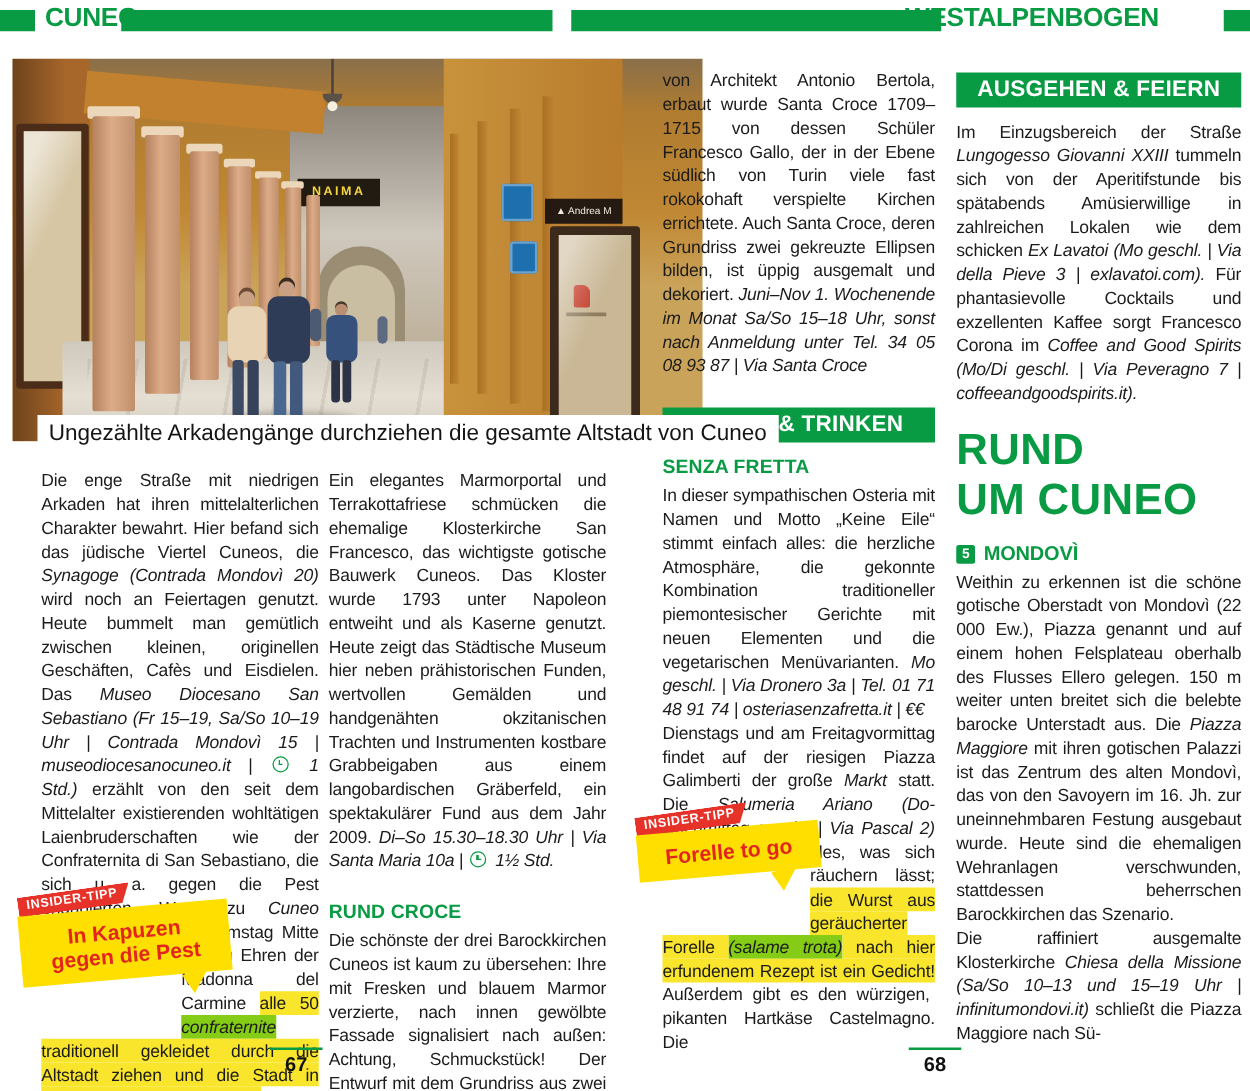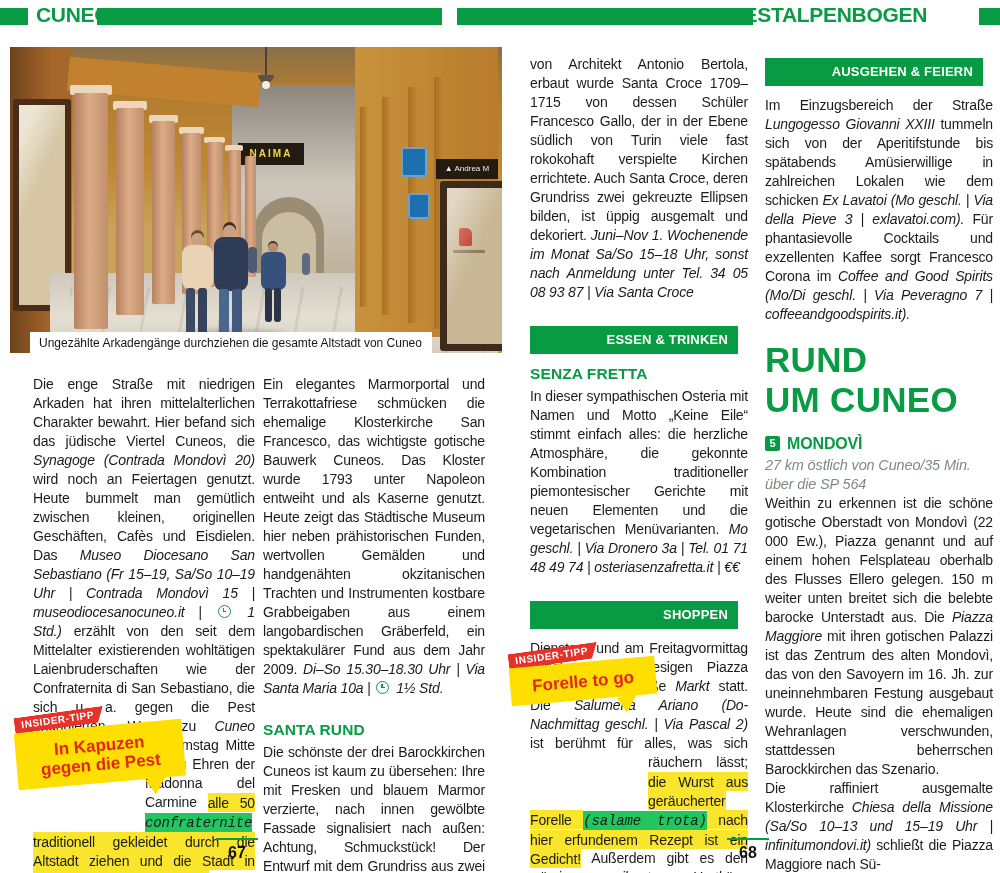--- a/index.html
+++ b/index.html
@@ -3,48 +3,48 @@
 <meta charset="utf-8">
 <style>
   html,body{margin:0;padding:0;background:#ffffff;}
   #spread{position:relative;width:1000px;height:873px;background:#fff;overflow:hidden;
           font-family:"Liberation Sans","DejaVu Sans",sans-serif;color:#1b1b1b;}
   
   .hbar{position:absolute;top:8px;height:17px;background:var(--green);}
   .hdr-title{position:absolute;top:3px;font-size:21px;font-weight:bold;color:var(--green);
              letter-spacing:-0.3px;white-space:nowrap;}
   
-  #photo{position:absolute;left:10px;top:47px;width:492px;height:306px;overflow:hidden;
+  #photo{position:absolute;left:10px;top:47px;width:552px;height:306px;overflow:hidden;
          background:linear-gradient(180deg,#8a6f4a 0%,#b07c30 14%,#c08834 40%,#caa35a 60%);}
   .ph{position:absolute;}
   #caption{position:absolute;left:30px;top:332px;background:#fff;padding:4px 10px 5px 9px;
-           font-size:12px;color:#151515;white-space:nowrap;z-index:6;}
+           font-size:18px;color:#151515;white-space:nowrap;z-index:6;}
   
   .col{position:absolute;font-size:14px;line-height:19px;text-align:justify;
        letter-spacing:-0.15px;hyphens:auto;}
   .col p{margin:0;}
   .shead{color:var(--green);font-weight:bold;font-size:15.5px;letter-spacing:0.1px;
          margin:0 0 4px 0;text-align:left;}
-  .gbox{background:var(--green);color:#fff;font-weight:bold;font-size:13px;
-        letter-spacing:0.2px;padding:4px 10px 5px;margin:0 10px 10px 0;text-align:right;}
+  .gbox{background:var(--green);color:#fff;font-weight:bold;font-size:18px;
+        letter-spacing:0.2px;padding:4px 10px 5px;margin:0 0 10px 0;text-align:center;}
   .mt{margin-top:24px !important;}
   .bighead{color:var(--green);font-weight:bold;font-size:35px;line-height:40px;
            letter-spacing:0.3px;margin:16px 0 14px 0;text-align:left;}
   .poihead{display:flex;align-items:center;gap:7px;margin:4px 0 3px 0;}
   .poinum{display:inline-block;background:var(--green);color:#fff;font-weight:bold;
           font-size:11px;width:15px;height:15px;line-height:15px;text-align:center;
           border-radius:2px;flex:0 0 auto;}
   .poiname{color:var(--green);font-weight:bold;font-size:16px;}
   .subital{font-style:italic;color:#808a82;font-size:14.5px;line-height:19px;
            text-align:left;margin:0 0 2px 0;}
   
   .seg-p{}
   .seg-i{font-style:italic;}
   .seg-hl{background:#f9e52c;padding:1.5px 0;box-decoration-break:clone;-webkit-box-decoration-break:clone;}
-  .seg-hli{background:#22c55e;font-style:italic;padding:1.5px 0;box-decoration-break:clone;font-family:Liberation Mono, monospace;-webkit-box-decoration-break:clone;}
+  .seg-hli{background:#84cc16;font-style:italic;padding:1.5px 0;box-decoration-break:clone;-webkit-box-decoration-break:clone;}
   .seg-clock{display:inline-block;width:11px;height:11px;border:1.6px solid var(--green);
              border-radius:50%;position:relative;margin:0 3px -1px 2px;}
   .seg-clock::before{content:"";position:absolute;left:4px;top:1.5px;width:1.5px;height:4px;background:var(--green);}
   .seg-clock::after{content:"";position:absolute;left:4px;top:4.5px;width:3.5px;height:1.5px;background:var(--green);}
   .seg-spacer1{float:left;width:112px;height:76px;}
   .seg-spacer2{float:left;width:118px;height:57px;}
   
   .tip{position:absolute;z-index:7;}
   .tip-ribbon{position:absolute;top:-14px;left:-2px;background:#e63228;color:#fff;
               font-weight:bold;font-size:10px;letter-spacing:0.6px;padding:2px 10px 3px 7px;
@@ -152,57 +152,55 @@
     <div class="ph" style="left:292px;top:206px;width:8px;height:22px;background:#5d6a80;border-radius:4px;"></div>
   </div>
   <div id="caption">Ungezählte Arkadengänge durchziehen die gesamte Altstadt von Cuneo</div>
 
   <div class="col" style="left:33px;top:375px;width:222px;">
     <p><span class="seg-p">Die enge Straße mit niedrigen Arkaden hat ihren mittelalterlichen Charakter bewahrt. Hier befand sich das jüdische Viertel Cuneos, die </span><span class="seg-i">Synagoge (Contrada Mondovì 20)</span><span class="seg-p"> wird noch an Feiertagen genutzt. Heute bummelt man gemütlich zwischen kleinen, originellen Geschäften, Cafès und Eisdielen. Das </span><span class="seg-i">Museo Diocesano San Sebastiano (Fr 15–19, Sa/So 10–19 Uhr | Contrada Mondovì 15 | museodiocesanocuneo.it | </span><span class="seg-clock"></span><span class="seg-i"> 1 Std.)</span><span class="seg-p"> erzählt von den seit dem Mittelalter existierenden wohltätigen Laienbruderschaften wie der Confraternita di San Sebastiano, die sich u. a. gegen die Pest engagierten. Wenn zu </span><span class="seg-i">Cuneo Illuminata</span><span class="seg-p"> an einem Samstag </span><span class="seg-spacer1"></span><span class="seg-p">Mitte Juli zu Ehren der Madonna del Carmine </span><span class="seg-hl">alle 50 </span><span class="seg-hli">confraternite</span><span class="seg-hl"> traditionell gekleidet durch die Altstadt ziehen und die Stadt in Tausenden Lichtern erstrahlt,</span></p>
   </div>
 
   <div class="col" style="left:263px;top:375px;width:222px;">
     <p><span class="seg-p">Ein elegantes Marmorportal und Terrakottafriese schmücken die ehemalige Klosterkirche San Francesco, das wichtigste gotische Bauwerk Cuneos. Das Kloster wurde 1793 unter Napoleon entweiht und als Kaserne genutzt. Heute zeigt das Städtische Museum hier neben prähistorischen Funden, wertvollen Gemälden und handgenähten okzitanischen Trachten und Instrumenten kostbare Grabbeigaben aus einem langobardischen Gräberfeld, ein spektakulärer Fund aus dem Jahr 2009. </span><span class="seg-i">Di–So 15.30–18.30 Uhr | Via Santa Maria 10a</span><span class="seg-p"> | </span><span class="seg-clock"></span><span class="seg-i"> 1½ Std.</span></p>
-    <h3 class="shead" style="margin-top:22px;">SANTA RUND</h3>
+    <h3 class="shead" style="margin-top:22px;">RUND CROCE</h3>
     <p><span class="seg-p">Die schönste der drei Barockkirchen Cuneos ist kaum zu übersehen: Ihre mit Fresken und blauem Marmor verzierte, nach innen gewölbte Fassade signalisiert nach außen: Achtung, Schmuckstück! Der Entwurf mit dem Grundriss aus zwei Ellipsen stammt</span></p>
   </div>
 
   <div class="tip" style="left:16px;top:726px;">
     <div class="tip-ribbon">INSIDER-TIPP</div>
     <div class="tip-bubble" style="width:148px;">
       <span>In Kapuzen</span><br>
       <span>gegen die Pest</span>
     </div>
   </div>
 
   <div class="col" style="left:530px;top:55px;width:218px;">
     <p><span class="seg-p">von Architekt Antonio Bertola, erbaut wurde Santa Croce 1709–1715 von dessen Schüler Francesco Gallo, der in der Ebene südlich von Turin viele fast rokokohaft verspielte Kirchen errichtete. Auch Santa Croce, deren Grundriss zwei gekreuzte Ellipsen bilden, ist üppig ausgemalt und dekoriert. </span><span class="seg-i">Juni–Nov 1. Wochenende im Monat Sa/So 15–18 Uhr, sonst nach Anmeldung unter Tel. 34 05 08 93 87 | Via Santa Croce</span></p>
     <div class="gbox mt">ESSEN &amp; TRINKEN</div>
     <h3 class="shead">SENZA FRETTA</h3>
-    <p><span class="seg-p">In dieser sympathischen Osteria mit Namen und Motto „Keine Eile“ stimmt einfach alles: die herzliche Atmosphäre, die gekonnte Kombination traditioneller piemontesischer Gerichte mit neuen Elementen und die vegetarischen Menüvarianten. </span><span class="seg-i">Mo geschl. | Via Dronero 3a | Tel. 01 71 48 49 74 | osteriasenzafretta.it | €€</span></p>
-    <div class="gbox mt">SHOPPEN</div>
+    <p><span class="seg-p">In dieser sympathischen Osteria mit Namen und Motto „Keine Eile“ stimmt einfach alles: die herzliche Atmosphäre, die gekonnte Kombination traditioneller piemontesischer Gerichte mit neuen Elementen und die vegetarischen Menüvarianten. </span><span class="seg-i">Mo geschl. | Via Dronero 3a | Tel. 01 71 48 91 74 | osteriasenzafretta.it | €€</span></p>
     <p><span class="seg-p">Dienstags und am Freitagvormittag findet auf der riesigen Piazza Galimberti der große </span><span class="seg-i">Markt</span><span class="seg-p"> statt. Die </span><span class="seg-i">Salumeria Ariano (Do-Nachmittag geschl. | Via Pascal 2)</span><span class="seg-p"> ist berühmt für alles, was </span><span class="seg-spacer2"></span><span class="seg-p">sich räuchern lässt; </span><span class="seg-hl">die Wurst aus geräucherter Forelle </span><span class="seg-hli">(salame trota)</span><span class="seg-hl"> nach hier erfundenem Rezept ist ein Gedicht!</span><span class="seg-p"> Außerdem gibt es den würzigen, pikanten Hartkäse Castelmagno. Die </span></p>
   </div>
 
   <div class="tip" style="left:510px;top:662px;">
     <div class="tip-ribbon">INSIDER-TIPP</div>
     <div class="tip-bubble" style="width:126px;">
       <span>Forelle to go</span>
     </div>
   </div>
 
   <div class="col" style="left:765px;top:58px;width:228px;">
     <div class="gbox">AUSGEHEN &amp; FEIERN</div>
     <p><span class="seg-p">Im Einzugsbereich der Straße </span><span class="seg-i">Lungogesso Giovanni XXIII</span><span class="seg-p"> tummeln sich von der Aperitifstunde bis spätabends Amüsierwillige in zahlreichen Lokalen wie dem schicken </span><span class="seg-i">Ex Lavatoi (Mo geschl. | Via della Pieve 3 | exlavatoi.com).</span><span class="seg-p"> Für phantasievolle Cocktails und exzellenten Kaffee sorgt Francesco Corona im </span><span class="seg-i">Coffee and Good Spirits (Mo/Di geschl. | Via Peveragno 7 | coffeeandgoodspirits.it).</span></p>
     <h2 class="bighead">RUND UM&nbsp;CUNEO</h2>
     <div class="poihead">
       <span class="poinum">5</span>
       <span class="poiname">MONDOVÌ</span>
     </div>
-    <p class="subital"><span>27 km östlich von Cuneo/35 Min.</span><br><span>über die SP 564</span></p>
     <p><span class="seg-p">Weithin zu erkennen ist die schöne gotische Oberstadt von Mondovì (22 000 Ew.), Piazza genannt und auf einem hohen Felsplateau oberhalb des Flusses Ellero gelegen. 150 m weiter unten breitet sich die belebte barocke Unterstadt aus. Die </span><span class="seg-i">Piazza Maggiore</span><span class="seg-p"> mit ihren gotischen Palazzi ist das Zentrum des alten Mondovì, das von den Savoyern im 16. Jh. zur uneinnehmbaren Festung ausgebaut wurde. Heute sind die ehemaligen Wehranlagen verschwunden, stattdessen beherrschen Barockkirchen das Szenario.</span></p>
     <p><span class="seg-p">Die raffiniert ausgemalte Klosterkirche </span><span class="seg-i">Chiesa della Missione (Sa/So 10–13 und 15–19 Uhr | infinitumondovi.it)</span><span class="seg-p"> schließt die Piazza Maggiore nach Sü-</span></p>
   </div>
 
   <div class="pagenum" style="left:216px;top:838px;">67</div>
   <div class="pagenum" style="left:727px;top:838px;">68</div>
 
 </div>
 
 </body></html>

